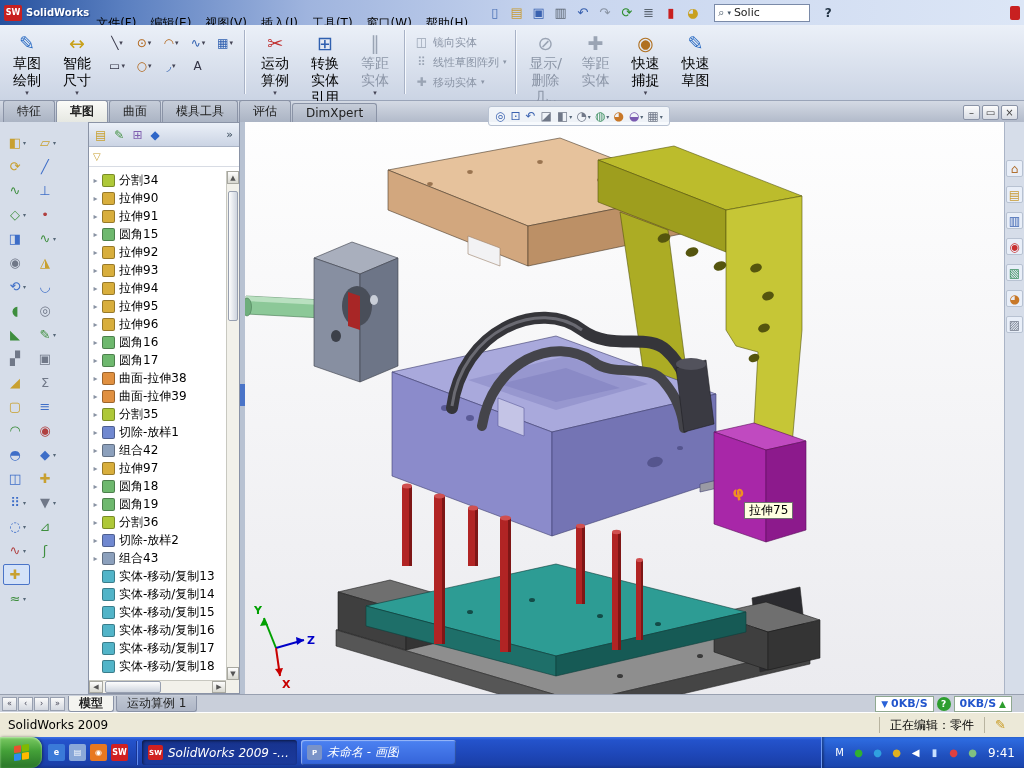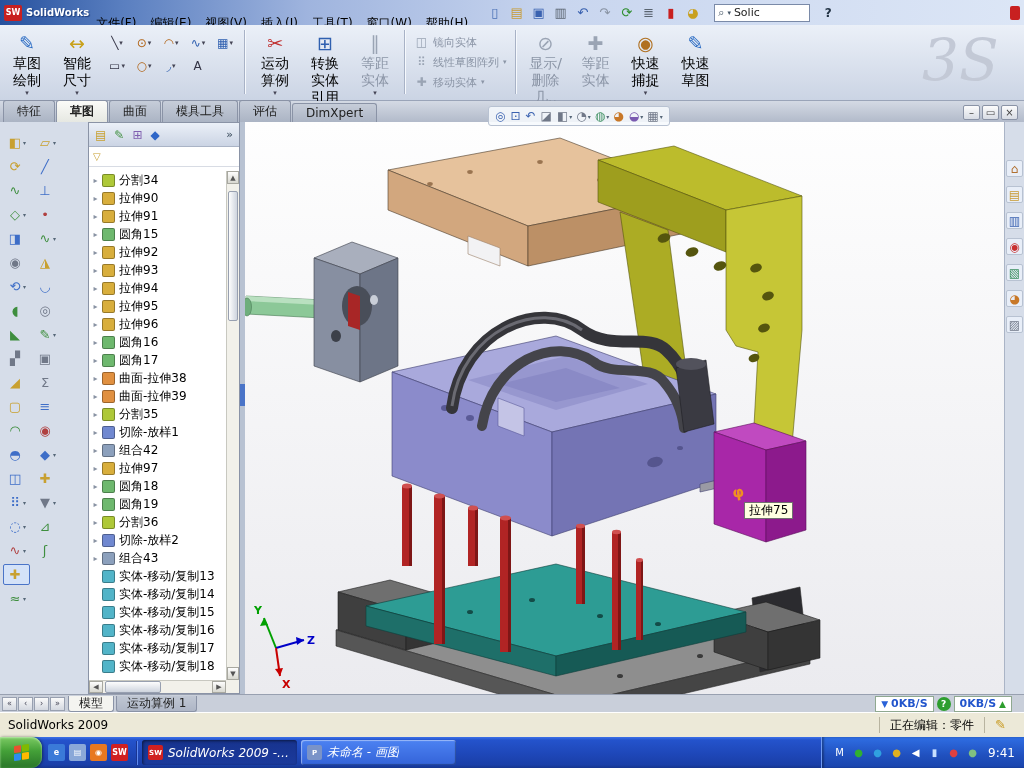--- a/index.html
+++ b/index.html
@@ -107,21 +107,21 @@
   .rp { width:17px; height:17px; display:flex; align-items:center; justify-content:center; font-size:12px;
     border:1px solid #B8C2D2; border-radius:2px; background:#E8EEF8; }
 
   
   .bottomrow { position:absolute; left:0; top:694px; width:1024px; height:18px; background:#C9CFDA;
     border-top:1px solid #98A0B0; display:flex; align-items:center; padding-left:2px; }
   .navbtn { width:15px; height:14px; background:linear-gradient(#FAFAFA,#D4D8E0); border:1px solid #98A0B0;
     font-size:8px; line-height:12px; text-align:center; color:#445; margin-right:1px; }
   .mtab { font-size:12px; padding:0 10px; height:16px; line-height:15px; border:1px solid #8A93A6; border-top:none;
     border-radius:0 0 3px 3px; background:linear-gradient(#C0C7D3,#AEB6C6); margin-left:2px; color:#222; }
-  .mtab.active { background:#F4F4F0; font-weight:normal; }
+  .mtab.active { background:#F4F4F0; font-weight:bold; }
   .netwrap { margin-left:auto; display:flex; align-items:center; gap:3px; padding-right:12px; }
   .netbox { background:#fff; border:1px solid #8FA890; height:16px; display:flex; align-items:center; gap:3px; padding:0 5px; }
   .netbox .spd { color:#2255CC; font-weight:bold; font-size:11px; }
   .net-dn { color:#2A62D8; font-size:9px; }
   .net-up { color:#2E9E2E; font-size:9px; }
   .netbadge { width:14px; height:14px; border-radius:50%; background:#2E9E2E; color:#fff; font-size:9px; font-weight:bold;
     display:flex; align-items:center; justify-content:center; }
 
   
   .statusbar { position:absolute; left:0; top:712px; width:1024px; height:25px; background:#ECE9D8;
@@ -340,21 +340,20 @@
       </div>
 
       <div class="bigbtn">
         <span class="bicon" style="color: rgb(43, 108, 196);">✎</span>
         <span class="blabel">快速草图</span>
         <span class="barrow"></span>
       </div>
 
   </div>
 
-  <div class="watermark">3S</div>
 
   <div class="tabrow">
 
       <span class="cmtab">特征</span>
 
       <span class="cmtab active">草图</span>
 
       <span class="cmtab">曲面</span>
 
       <span class="cmtab">模具工具</span>

